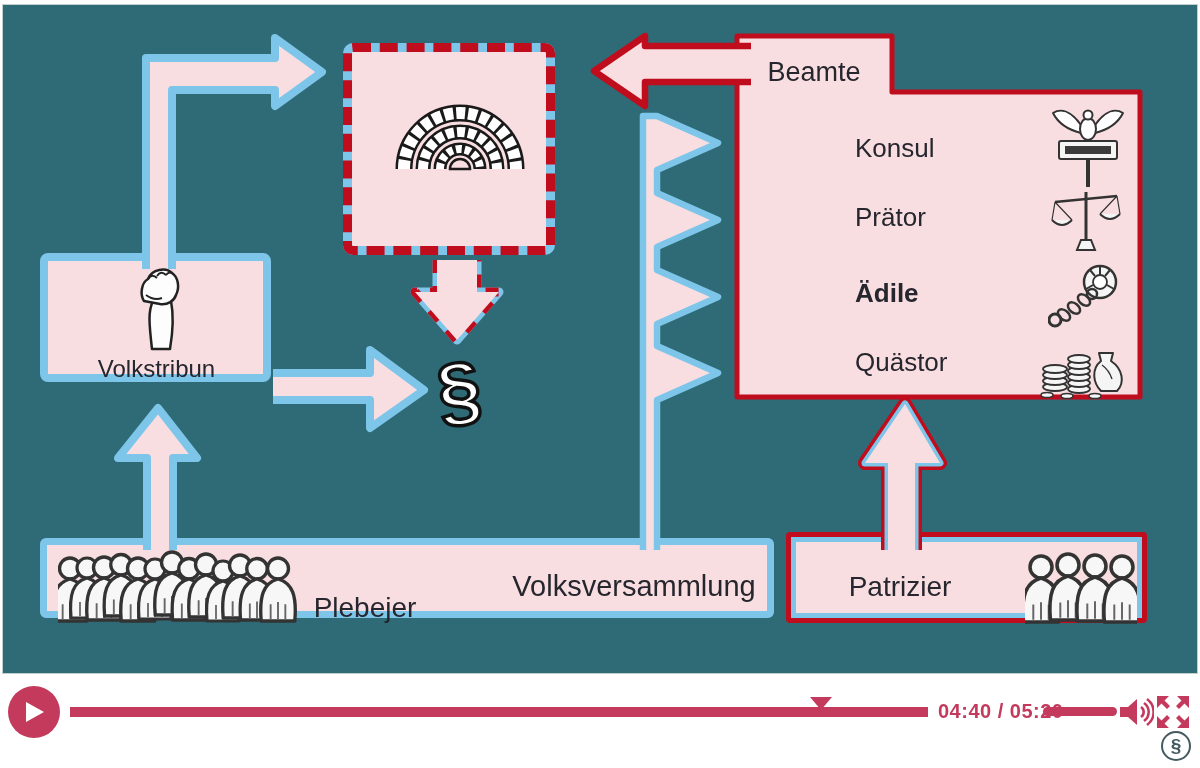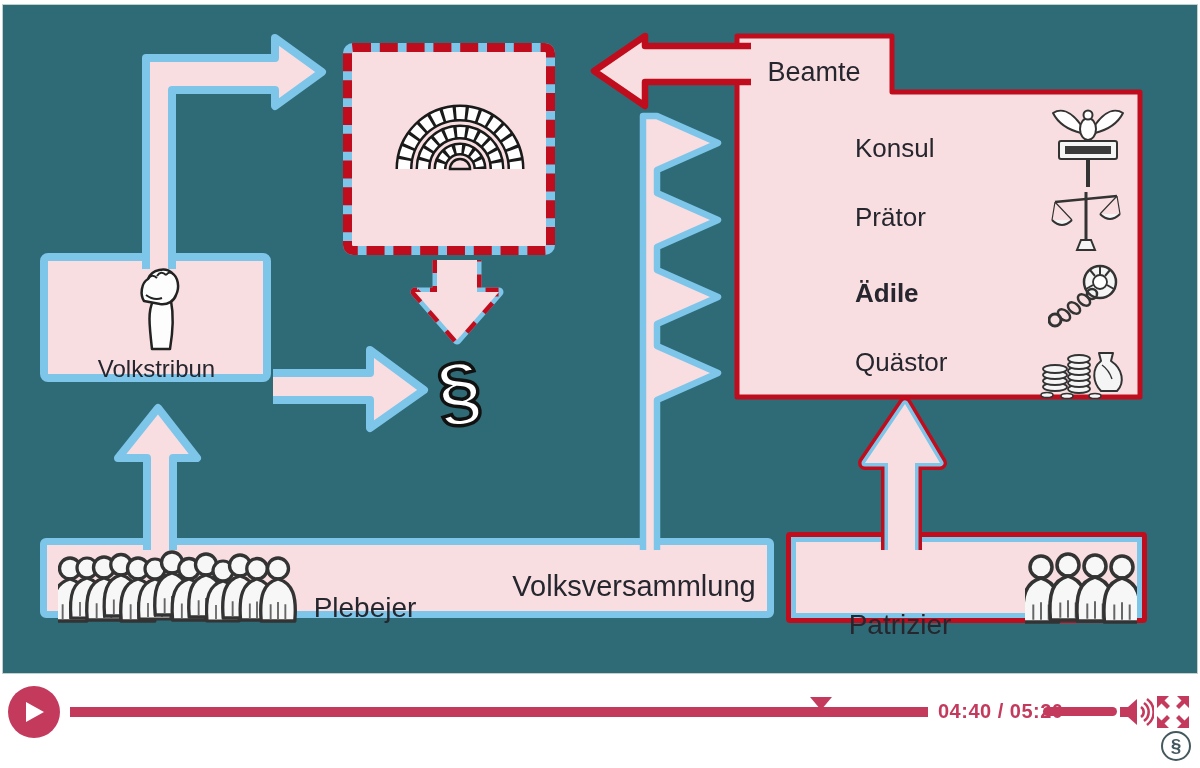--- a/index.html
+++ b/index.html
@@ -18,21 +18,21 @@
   #bottom-bar{left:37px;top:533px;width:734px;height:80px;border:7px solid var(--blue);border-radius:6px;}
   #patrizier-box{left:783px;top:527px;width:361px;height:91px;border:5px solid var(--red);
                  box-shadow:inset 0 0 0 5px var(--blue);border-radius:4px;}
   #arrows{position:absolute;left:0;top:0;z-index:2;}
   .art{position:absolute;z-index:3;}
   .lbl{position:absolute;z-index:3;color:var(--ink);white-space:nowrap;text-align:center;}
   #senat-label{left:340px;top:182px;width:230px;font-size:31px;}
   #volkstribun-label{left:30px;top:350px;width:247px;font-size:24px;}
   #plebejer-label{left:297px;top:566px;width:130px;font-size:28px;margin-top:21px;}
   #volksversammlung-label{left:486px;top:565px;width:290px;font-size:29px;}
-  #patrizier-label{left:807px;top:566px;width:180px;font-size:28px;margin-top:38px;}
+  #patrizier-label{left:807px;top:566px;width:180px;font-size:28px;}
   #beamte-label{left:741px;top:52px;width:140px;font-size:27px;}
   .beamte-item{left:852px;width:130px;font-size:26px;text-align:left;}
   #konsul-label{top:128px;} #praetor-label{top:197px;}
   #aedile-label{top:273px;font-weight:bold;} #quaestor-label{top:342px;}
   #law-paragraph{left:424px;top:340px;width:64px;font-size:78px;color:#fff;
     -webkit-text-stroke:3.5px #111;transform:rotate(-8deg);z-index:3;font-weight:bold;}
   
   .ctrl{position:absolute;z-index:5;}
   #play-button{left:8px;top:686px;width:52px;height:52px;border-radius:50%;background:var(--accent);
                display:flex;align-items:center;justify-content:center;cursor:pointer;}

